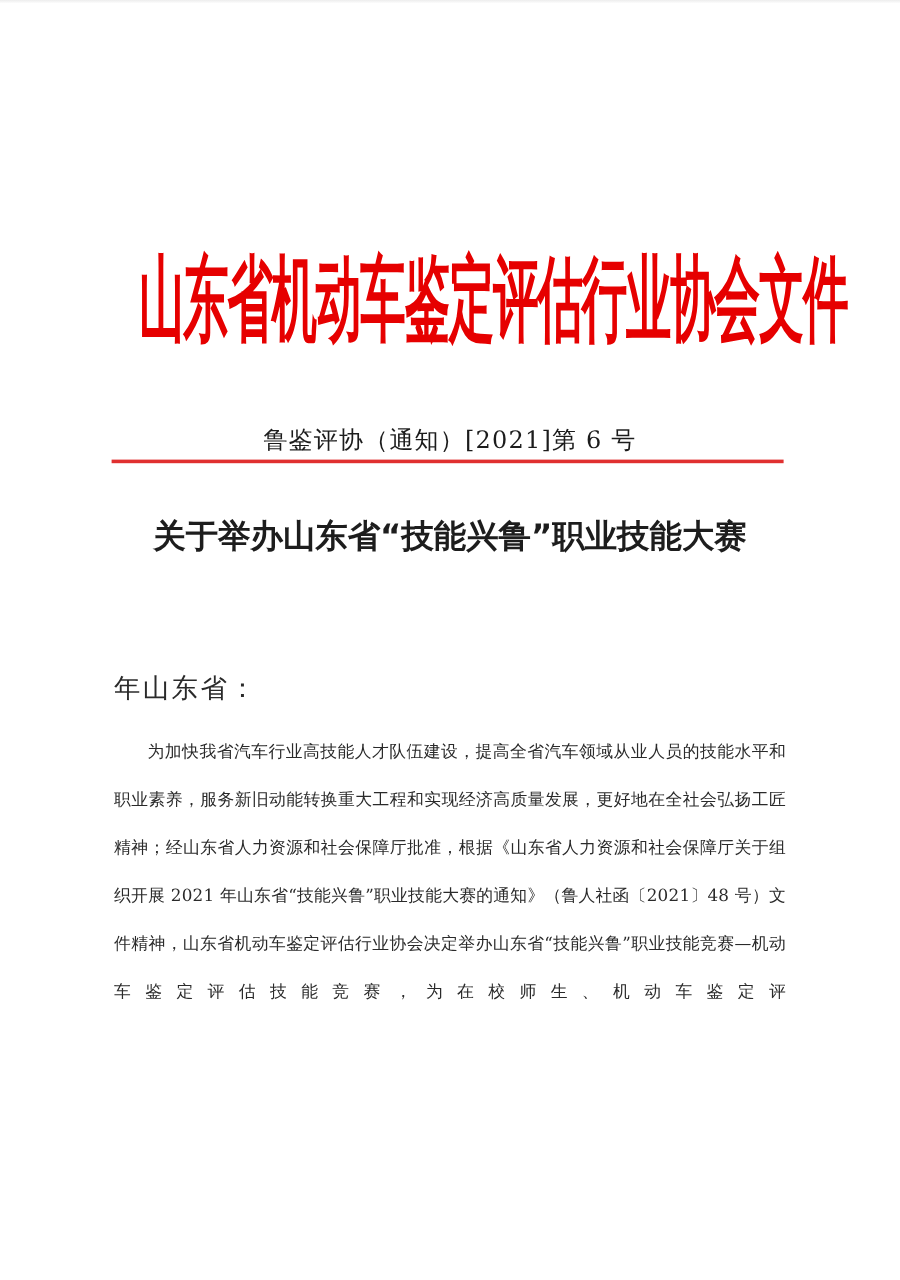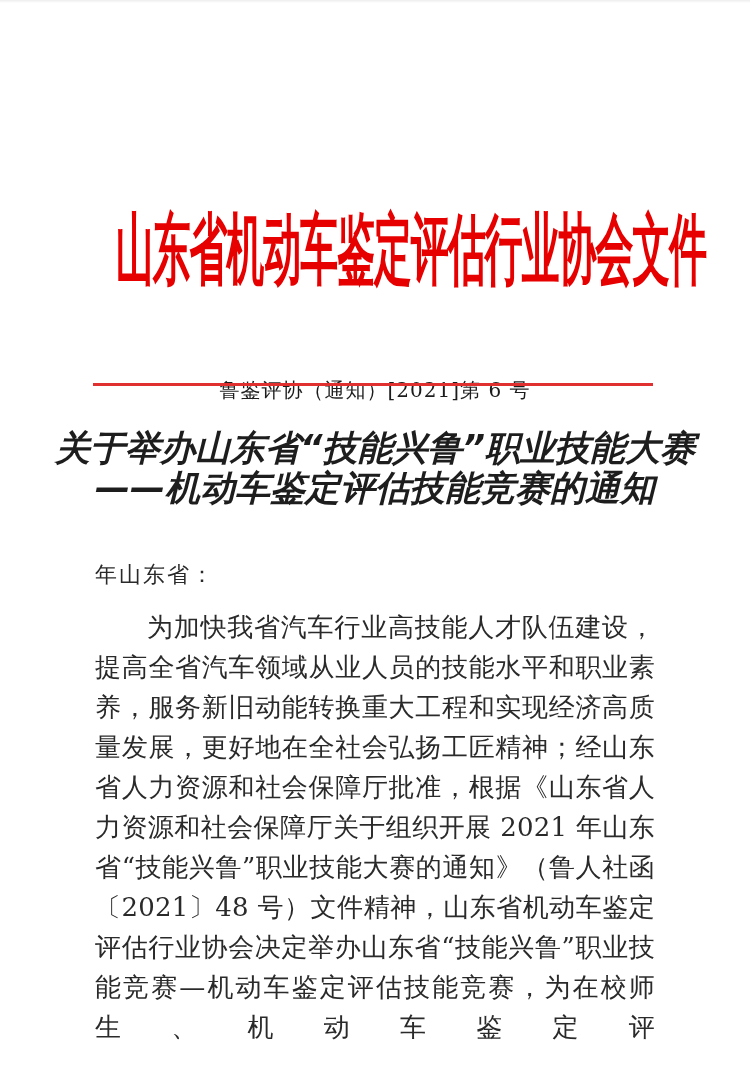--- a/index.html
+++ b/index.html
@@ -52,62 +52,60 @@
   .doc-number {
     position: absolute;
     top: 354px;
     left: 0;
     width: 750px;
     text-align: center;
     font-size: 20px;
     line-height: 1.2;
     color: #1c1c1c;
     letter-spacing: 1px;
-    margin-top: 24px;
   }
   
   .red-rule {
     position: absolute;
     top: 383px;
     left: 93px;
     width: 560px;
     height: 3px;
     background: #e03030;
   }
   
   .notice-title {
     position: absolute;
     top: 428px;
     left: 0;
     width: 750px;
     text-align: center;
     font-family: "DejaVu Sans", "Liberation Sans", sans-serif;
     font-weight: 700;
-    font-size: 35px;
+    font-size: 27px;
     line-height: 40px;
     color: #1d1d1d;
-    font-style: italic;
   }
   
   .salutation {
     position: absolute;
     top: 562px;
     left: 95px;
     width: 560px;
     font-size: 22px;
     line-height: 1.2;
     color: #2a2a2a;
     letter-spacing: 2px;
   }
   .body-paragraph {
     position: absolute;
     top: 607px;
     left: 95px;
     width: 560px;
-    font-size: 26px;
+    font-size: 14px;
     line-height: 40px;
     color: #2a2a2a;
     text-align: justify;
     text-align-last: justify;
     text-justify: inter-character;
     text-indent: 2em;
     letter-spacing: 0.2px;
   }
 </style>
 </head>
@@ -120,20 +118,19 @@
   <div class="org-title-wrap">
     <span class="org-title">山东省机动车鉴定评估行业协会文件</span>
   </div>
 
   <div class="doc-number">鲁鉴评协（通知）[2021]第 6 号</div>
 
   <div class="red-rule"></div>
 
   <div class="notice-title">
     <div>关于举办山东省“技能兴鲁”职业技能大赛</div>
-    <div>——机动车鉴定评估技能竞赛的通知</div>
   </div>
 
   <div class="salutation">年山东省：</div>
 
   <div class="body-paragraph">为加快我省汽车行业高技能人才队伍建设，提高全省汽车领域从业人员的技能水平和职业素养，服务新旧动能转换重大工程和实现经济高质量发展，更好地在全社会弘扬工匠精神；经山东省人力资源和社会保障厅批准，根据《山东省人力资源和社会保障厅关于组织开展 2021 年山东省“技能兴鲁”职业技能大赛的通知》（鲁人社函〔2021〕48 号）文件精神，山东省机动车鉴定评估行业协会决定举办山东省“技能兴鲁”职业技能竞赛—机动车鉴定评估技能竞赛，为在校师生、机动车鉴定评</div>
 
 </div>
 
 </body></html>

